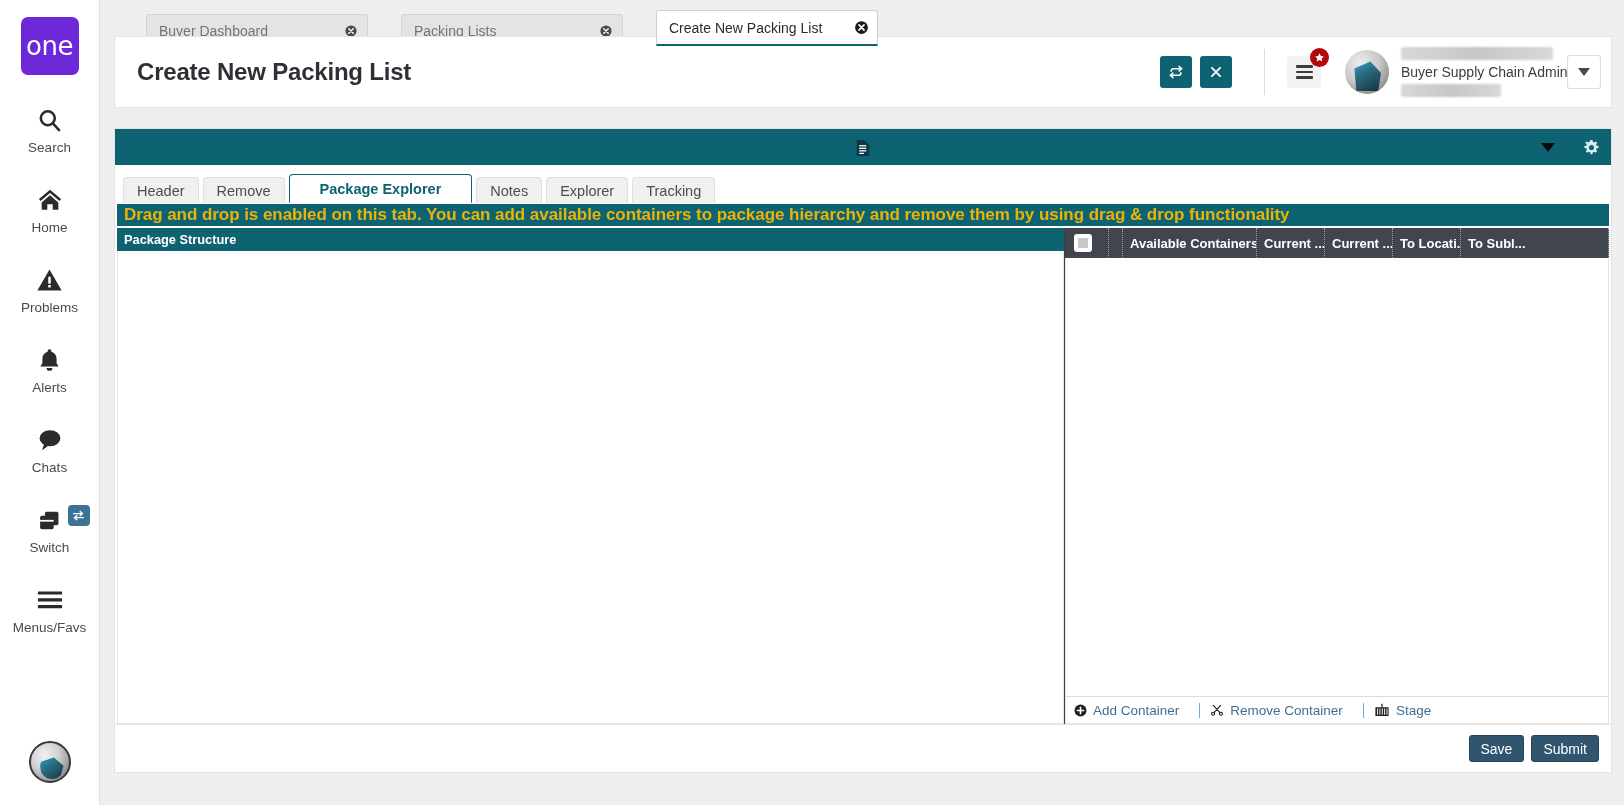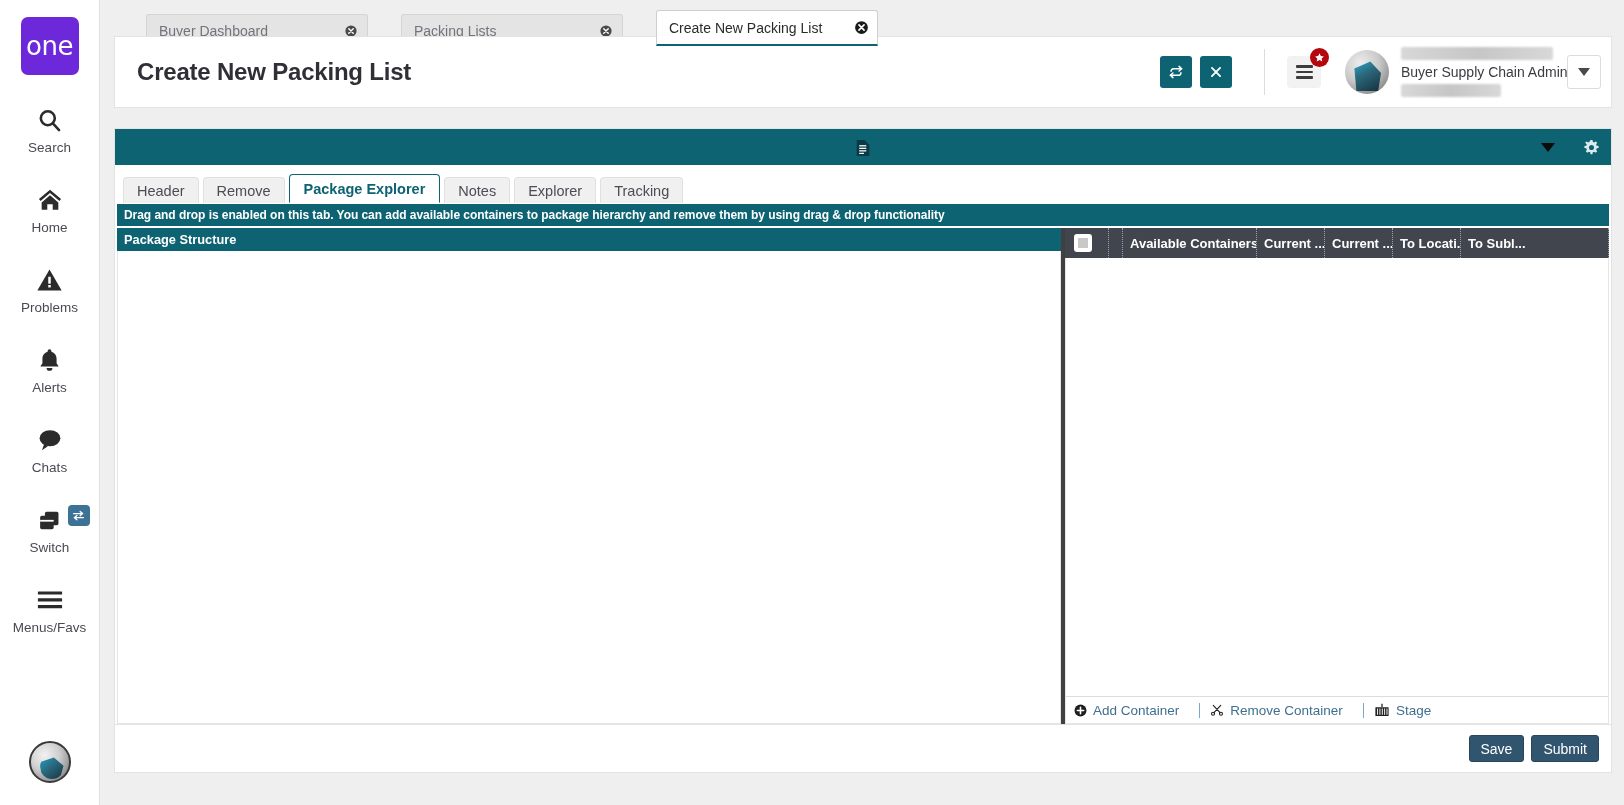--- a/index.html
+++ b/index.html
@@ -220,41 +220,41 @@
     background: #f0f0f0; border: 1px solid #e0e0e0; border-bottom: none;
     border-radius: 4px 4px 0 0;
     display: flex; align-items: center;
     font-size: 14.5px; color: #4c4c54;
     margin-right: 4px; cursor: pointer;
   }
   .tab.active {
     background: #ffffff;
     border: 1px solid #0e6373; border-bottom: 1px solid #ffffff;
     color: #0e6373; font-weight: bold;
-    height: 29px; padding: 0 14px;
+    height: 29px; padding: 0 30px;
     position: relative; z-index: 2; text-align: center;
   }
 
   .notice {
     margin: 1px 2px 0 2px;
-    height: 22px; background: #0e6373; color: #ffffff;
+    height: 22px; background: #0e6373; color: #eab308;
     display: flex; align-items: center; padding-left: 7px;
-    font-size: 12px; font-weight: bold;
+    font-size: 17px; font-weight: bold;
     letter-spacing: -0.05px;
   }
 
   
   .body-split {
     flex: 1; display: flex; margin: 2px 2px 0 2px;
     min-height: 0;
   }
   .pane-left {
     width: 948px; flex: 0 0 948px;
     display: flex; flex-direction: column;
-    border-right: 4px solid #404040;
+    border-right: 1px solid #404040;
   }
   .pane-left-head {
     height: 23px; background: #0e6373; color: #ffffff;
     display: flex; align-items: center; padding-left: 7px;
     font-size: 12.8px; font-weight: bold;
   }
   .pane-left-body {
     flex: 1; background: #ffffff; border: 1px solid #e6e6e6; border-top: none;
   }
   .pane-right {

